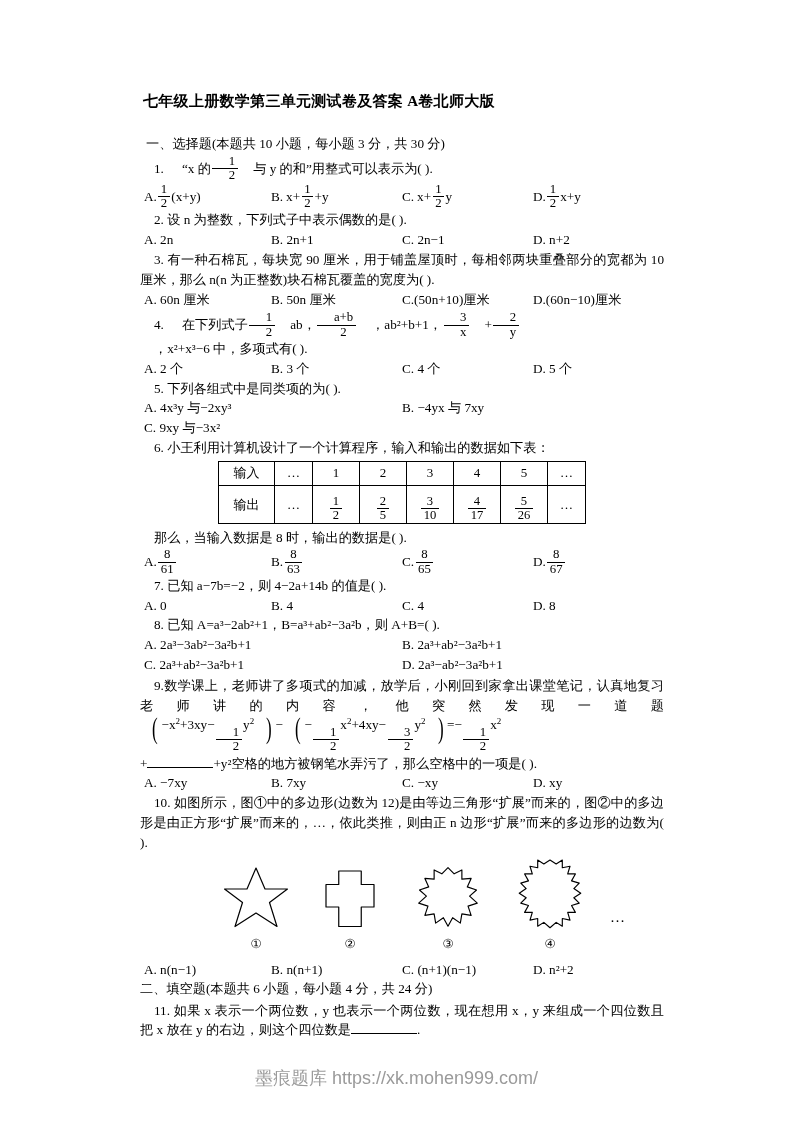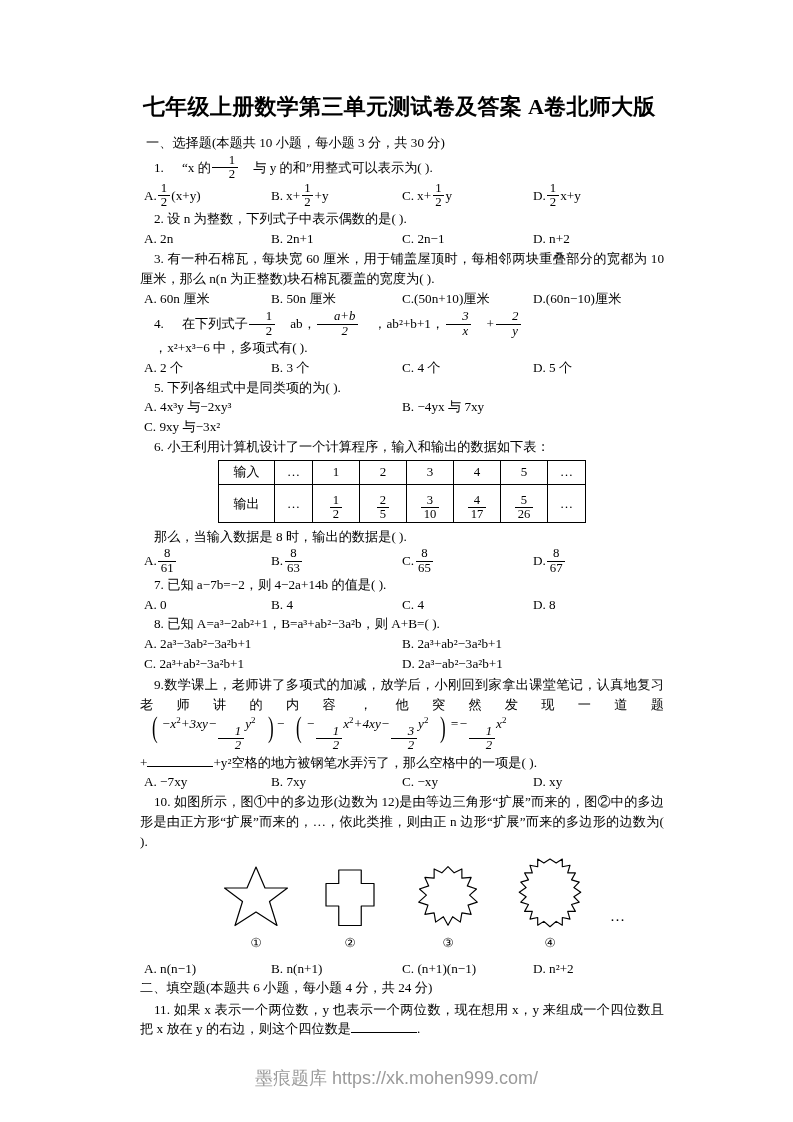--- a/index.html
+++ b/index.html
@@ -13,25 +13,25 @@
     position: relative;
     overflow: hidden;
   }
   .page {
     position: absolute;
     left: 140px;
     top: 92px;
     width: 524px;
   }
   .doc-title {
-    font-size: 22px;
+    font-size: 15px;
     font-weight: bold;
     letter-spacing: 0.3px;
     text-align: left;
-    margin: 0 0 11px 3px;
+    margin: 0 0 23px 3px;
     white-space: nowrap;
   }
   .sec-head {
     font-size: 13.2px;
     margin: 0 0 2px 6px;
     line-height: 1.45;
   }
   .q {
     font-size: 13.2px;
     line-height: 1.5;
@@ -59,21 +59,21 @@
     display: inline-flex;
     flex-direction: column;
     vertical-align: -0.52em;
     text-align: center;
     margin: 0 1.5px;
     line-height: 1.04;
     font-size: 0.97em;
   }
   .frac > .num { border-bottom: 1px solid #000; padding: 0 2.5px; }
   .frac > .den { padding: 0 2.5px; }
-  .it { font-family: "Liberation Serif", serif; font-style: italic; }
+  .it { font-family: "Liberation Serif", serif; }
   sup { font-size: 0.68em; vertical-align: super; line-height: 0; }
   .blank-u { display: inline-block; border-bottom: 1px solid #000; width: 66px; }
   .paren-big {
     display: inline-block;
     font-size: 2.15em;
     line-height: 0;
     vertical-align: -0.30em;
     font-weight: 300;
     transform: scaleX(0.6);
     margin: 0 -1px;
@@ -184,21 +184,21 @@
   </div>
   <div class="opts four">
     <span>A. 2n</span>
     <span>B. 2n+1</span>
     <span>C. 2n−1</span>
     <span>D. n+2</span>
   </div>
 
   <div class="q q-ind">
     <span>3.</span>
-    <span>有一种石棉瓦，每块宽 60 厘米，用于铺盖屋顶时，每相邻两块重叠部分的宽都为 10 厘米，那么 n(n 为正整数)块石棉瓦覆盖的宽度为(      ).</span>
+    <span>有一种石棉瓦，每块宽 90 厘米，用于铺盖屋顶时，每相邻两块重叠部分的宽都为 10 厘米，那么 n(n 为正整数)块石棉瓦覆盖的宽度为(      ).</span>
   </div>
   <div class="opts four">
     <span>A. 60n 厘米</span>
     <span>B. 50n 厘米</span>
     <span>C.(50n+10)厘米</span>
     <span>D.(60n−10)厘米</span>
   </div>
 
   <div class="q q-ind ln" style="display:flex;align-items:center;flex-wrap:wrap;margin-top:2px;">
     <span>4.</span>

